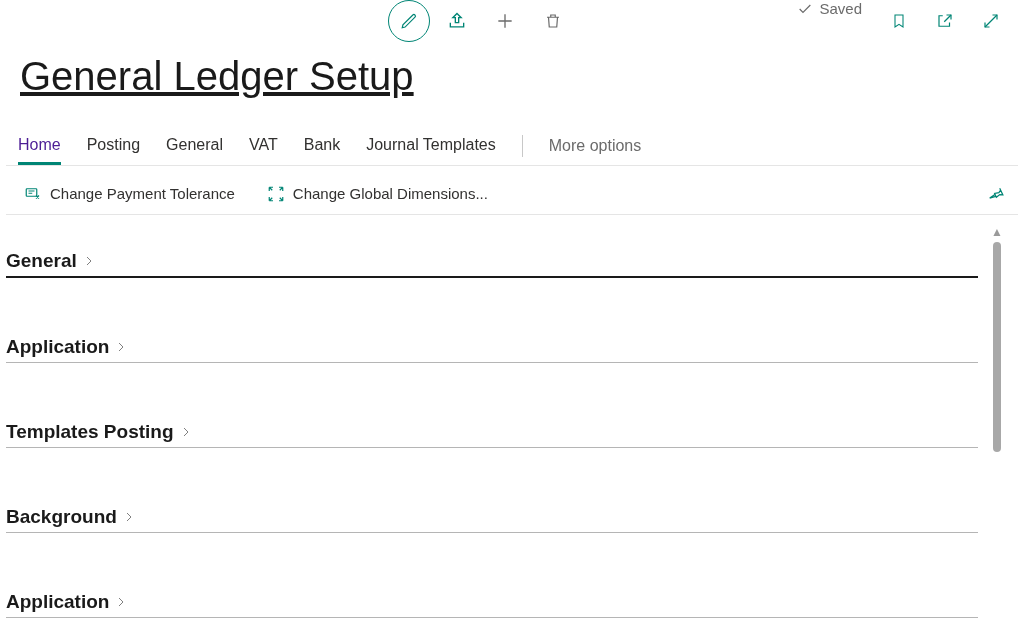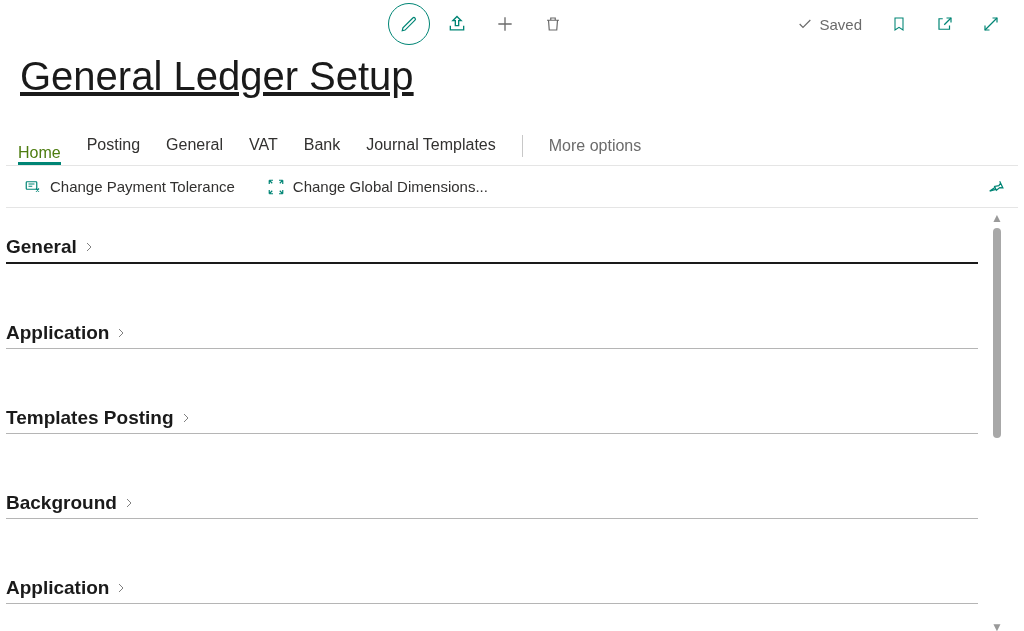--- a/index.html
+++ b/index.html
@@ -10,21 +10,21 @@
     height: 631px;
     font-family: "Segoe UI", Arial, sans-serif;
     color: #323130;
     background: #ffffff;
     overflow: hidden;
   }
 
   
   .top-toolbar {
     display: flex;
-    align-items: center;
+    align-items: flex-start;
     height: 48px;
     padding: 0 12px;
     gap: 6px;
   }
   .top-toolbar .spacer-left { flex: 0 0 370px; }
   .tb-btn {
     width: 42px;
     height: 42px;
     display: flex;
     align-items: center;
@@ -81,43 +81,42 @@
   .tab {
     font-size: 16px;
     color: #323130;
     cursor: pointer;
     height: 100%;
     display: flex;
     align-items: center;
     border-bottom: 3px solid transparent;
   }
   .tab.active {
-    color: #4d7c0f;
+    color: #4c1d95;
     border-bottom-color: #008575;
-    align-items: flex-end;
   }
   .tab-divider {
     width: 1px;
     height: 22px;
     background: #c8c8c8;
   }
   .tab-more {
     color: #6b6b6b;
     font-size: 16px;
     cursor: pointer;
   }
 
   
   .actions-row {
     display: flex;
     align-items: center;
     height: 42px;
     padding: 0 18px;
     border-bottom: 1px solid #e5e5e5;
-    margin: 0 6px;
+    margin: 7px 6px;
     gap: 32px;
     position: relative;
   }
   .action-link {
     display: flex;
     align-items: center;
     gap: 8px;
     font-size: 15px;
     color: #323130;
     cursor: pointer;

